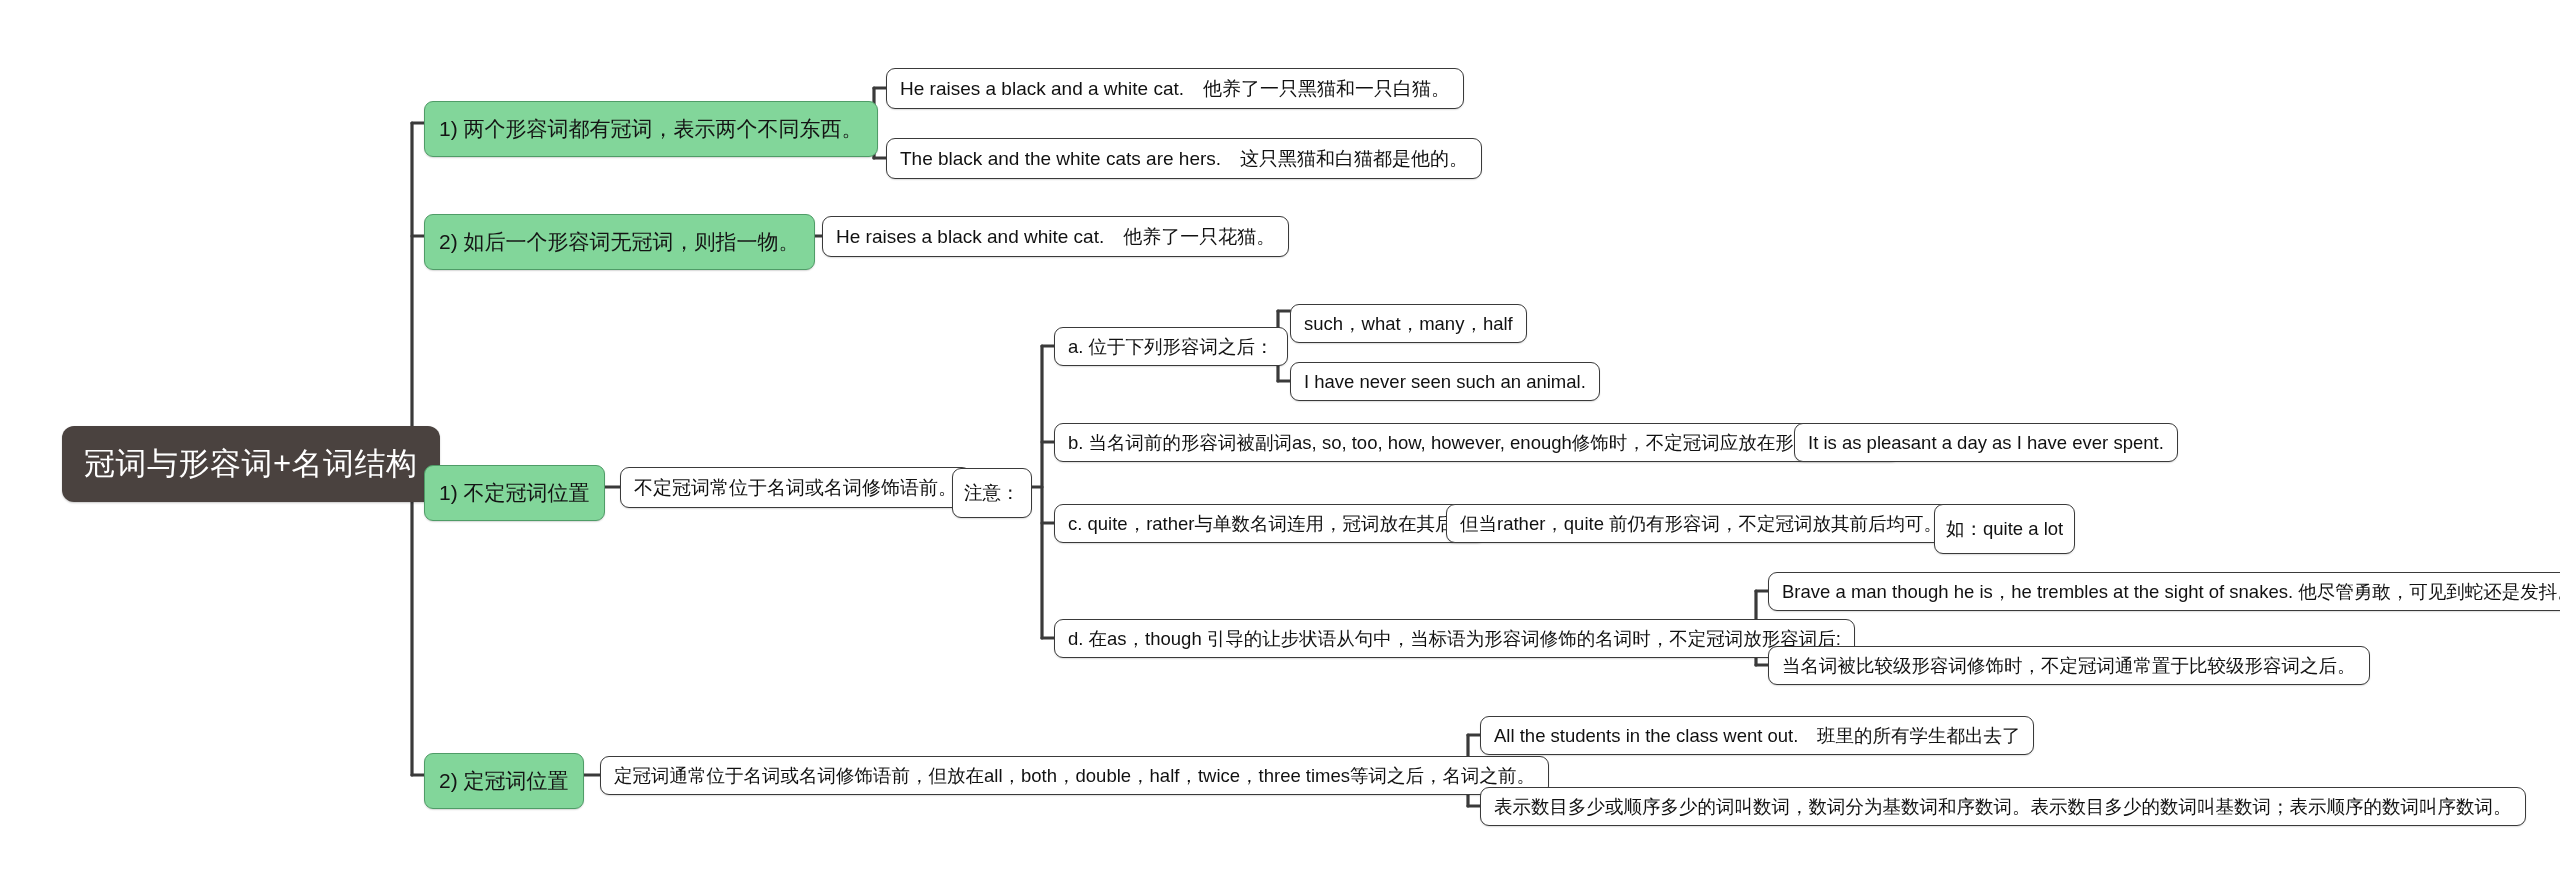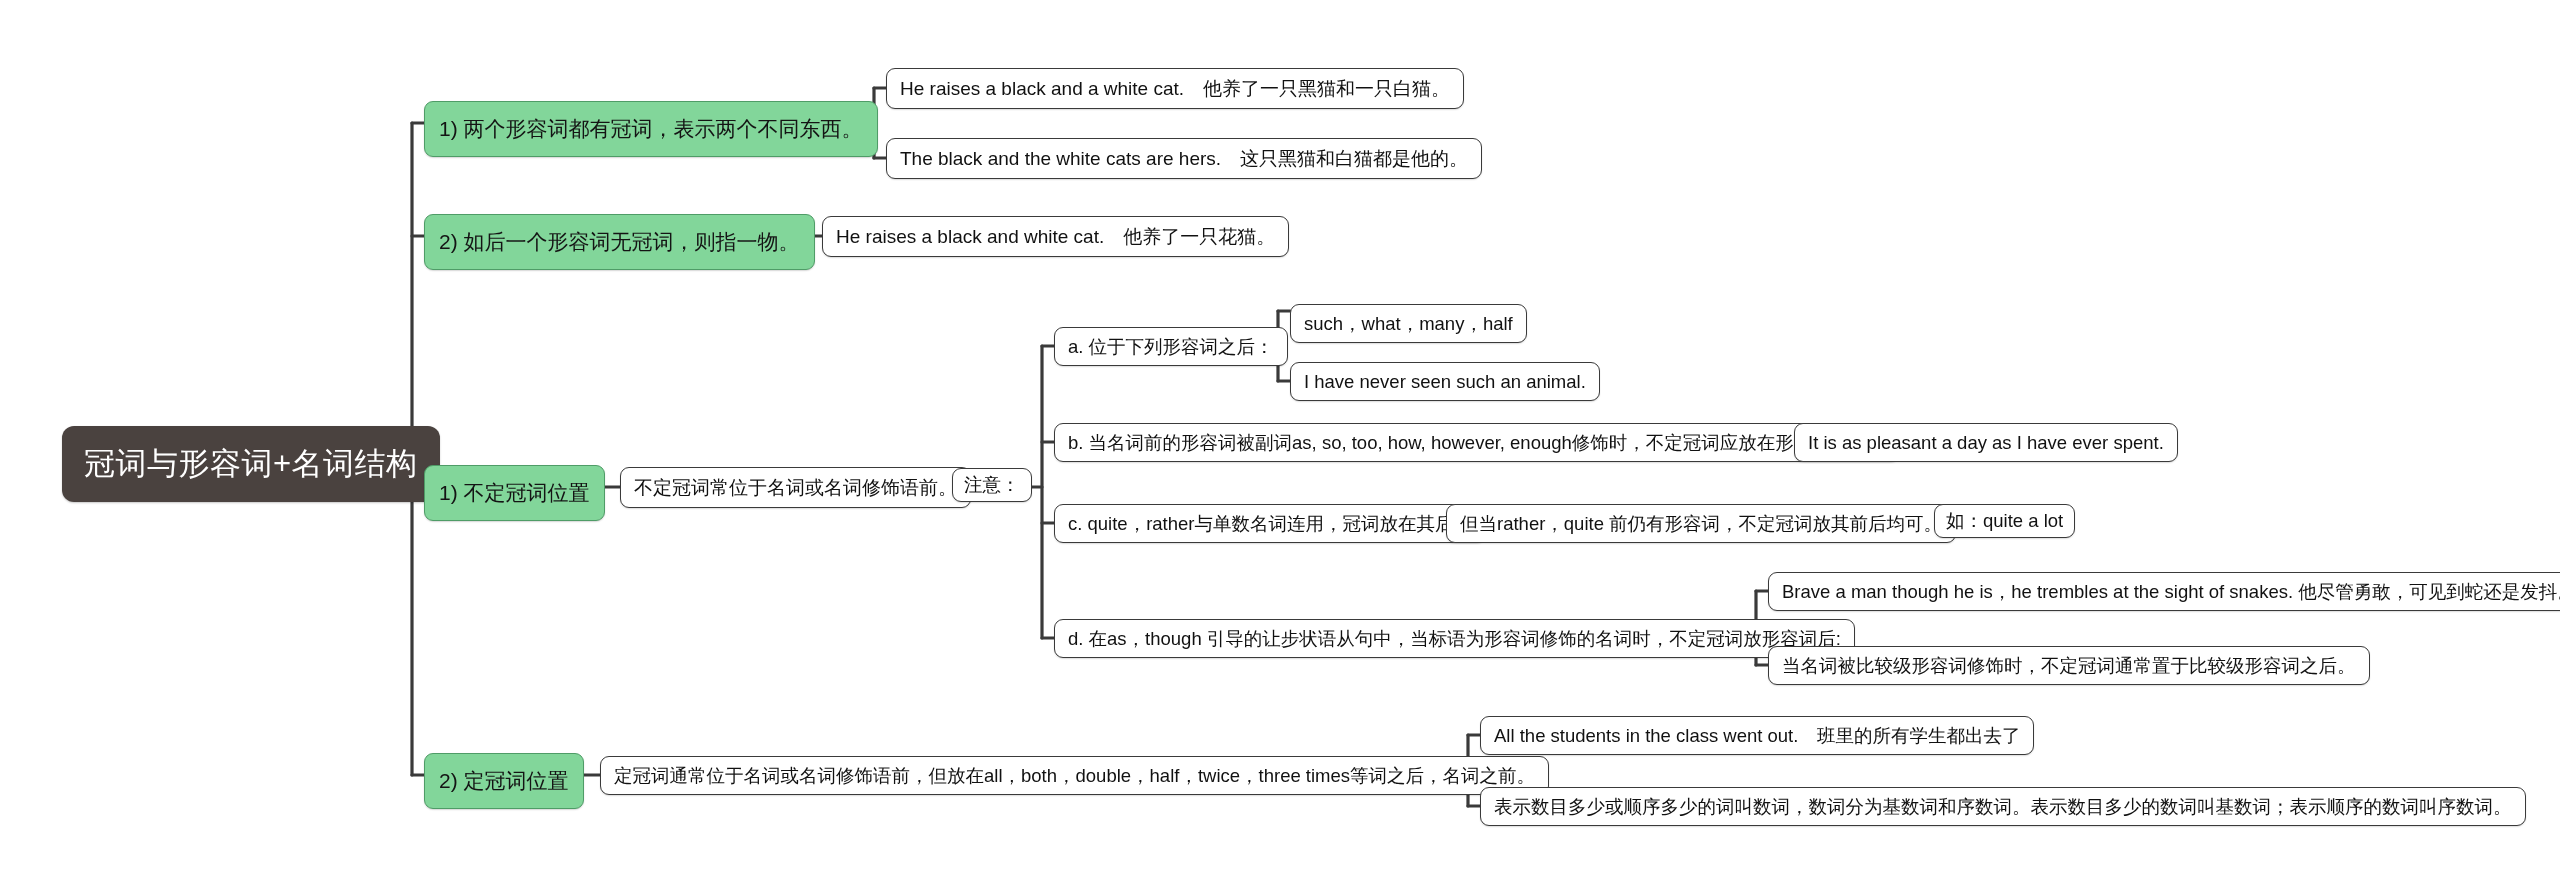--- a/index.html
+++ b/index.html
@@ -66,21 +66,21 @@
     height: 41px;
     font-size: 19px;
     box-shadow: 0 1px 1.5px rgba(0,0,0,0.14);
   }
   .node.plain.sm { font-size: 18.5px; height: 39px; }
   .node.tiny {
     background: #ffffff;
     border: 1.7px solid #3a3a3a;
     border-radius: 9px;
     padding: 0 11px;
-    height: 34px;
+    height: 50px;
     font-size: 18.5px;
     color: #111111;
     box-shadow: 0 1px 1.5px rgba(0,0,0,0.14);
   }
   .node .txt { display: inline-block; }
 </style>
 </head>
 <body>
 
 <div id="canvas">

